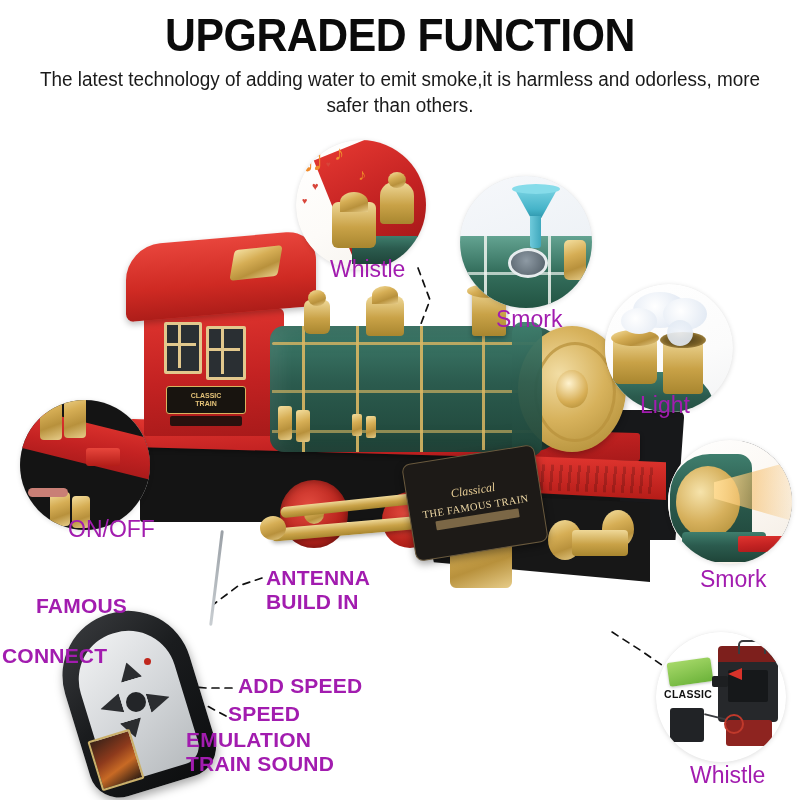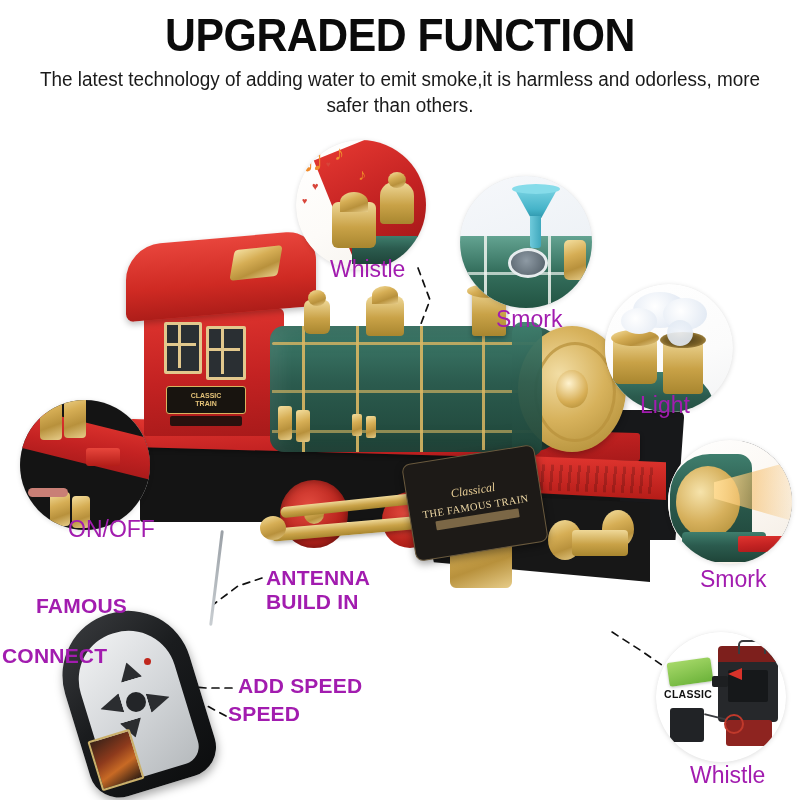--- a/index.html
+++ b/index.html
@@ -336,14 +336,16 @@
                 background:linear-gradient(160deg,#3a2218 0%,#8d3a1c 40%,#c86a25 65%,#2a1a12 100%);
                 transform:rotate(-17deg);"></div>
   </div>
 
   <div class="lab lab-caps" style="left:266px;top:566px;">ANTENNA
 BUILD IN</div>
   <div class="lab lab-caps" style="left:36px;top:594px;">FAMOUS</div>
   <div class="lab lab-caps" style="left:2px;top:644px;">CONNECT</div>
   <div class="lab lab-caps" style="left:238px;top:674px;">ADD SPEED</div>
   <div class="lab lab-caps" style="left:228px;top:702px;">SPEED</div>
+  <div class="lab lab-caps" style="left:186px;top:728px;">EMULATION
+TRAIN SOUND</div>
 
 </div>
 
 </body></html>

